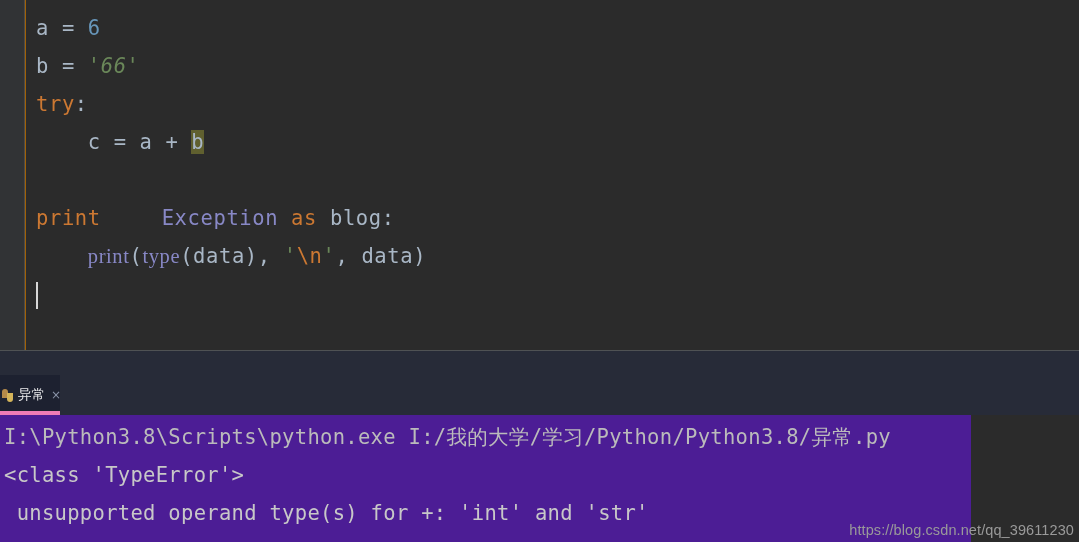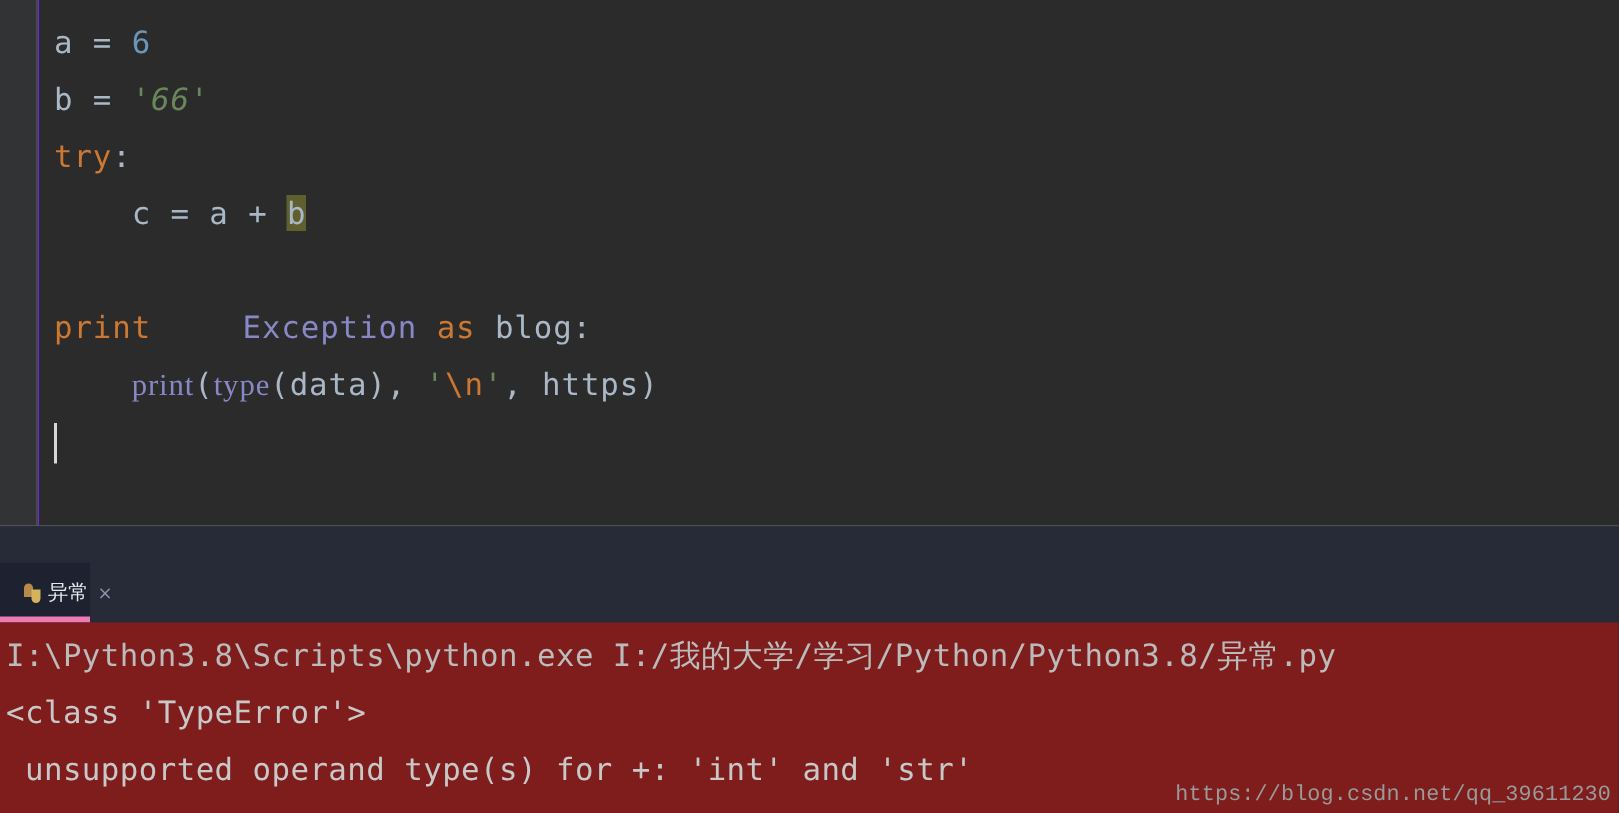--- a/index.html
+++ b/index.html
@@ -21,21 +21,21 @@
     height: 542px;
     background: #2b2b2b;
   }
 
   
   .editor-pane {
     position: absolute;
     left: 0; top: 0;
     width: 866px;
     height: 350px;
-    background: #6d28d9;
+    background: #a16207;
     overflow: hidden;
   }
   .gutter {
     position: absolute;
     left: 0; top: 0;
     width: 25px;
     height: 350px;
     background: #313335;
     border-right: 1px solid #4b4b4b;
     box-sizing: border-box;
@@ -107,21 +107,21 @@
   }
   .run-tab {
     position: absolute;
     left: 0; top: 24px;
     width: 60px;
     height: 40px;
     background: #1d2130;
     box-sizing: border-box;
     display: flex;
     align-items: center;
-    padding-left: 16px;
+    padding-left: 2px;
   }
   .run-tab-underline {
     position: absolute;
     left: 0; top: 60px;
     width: 60px;
     height: 4px;
     background: #ef7bb6;
   }
   .py-icon {
     width: 13px;
@@ -147,63 +147,63 @@
     margin-left: 6px;
     font-family: "DejaVu Sans", "Liberation Sans", sans-serif;
     font-size: 12px;
     color: #8a93a8;
     line-height: 1;
   }
 
   .console-body {
     position: absolute;
     left: 0; top: 64px;
-    width: 1079px;
+    width: 971px;
     height: 127px;
-    background: #7f1d1d;
+    background: #4c1d95;
     padding: 3px 0 0 4px;
     box-sizing: border-box;
     overflow: hidden;
   }
   .console-line {
     height: 38px;
     line-height: 38px;
     font-size: 20.5px;
     letter-spacing: 0.3px;
     color: #bbbbbb;
     white-space: pre;
   }
   .console-line.err { color: #c8c8c8; }
 
   .watermark {
     position: absolute;
     right: 5px;
     bottom: 4px;
-    font-family: Liberation Mono, monospace;
+    font-family: Liberation Sans, sans-serif;
     font-size: 14.5px;
     color: #9a9a9a;
     letter-spacing: 0.1px;
     white-space: nowrap;
   }
 </style>
 </head>
 <body>
 
 <div class="ide">
 
   <div class="editor-pane">
     <div class="gutter"></div>
     <div class="code-area" id="code-area">
         <div class="code-line"><span class="tok-var">a</span><span class="tok-op"> = </span><span class="tok-num">6</span></div>
         <div class="code-line"><span class="tok-var">b</span><span class="tok-op"> = </span><span class="tok-str">'66'</span></div>
         <div class="code-line"><span class="tok-kw">try</span><span class="tok-op">:</span></div>
         <div class="code-line"><span class="tok-var">    c = a + </span><span class="tok-hl">b</span></div>
         <div class="code-line">&nbsp;</div>
         <div class="code-line"><span class="tok-kw">print</span><span class="tok-op"> </span><span class="tok-class">Exception</span><span class="tok-op"> </span><span class="tok-kw">as</span><span class="tok-var"> blog:</span></div>
-        <div class="code-line"><span class="tok-op">    </span><span class="tok-builtin">print</span><span class="tok-op">(</span><span class="tok-builtin">type</span><span class="tok-op">(data), </span><span class="tok-str">'</span><span class="tok-esc">\n</span><span class="tok-str">'</span><span class="tok-op">, https)</span></div>
+        <div class="code-line"><span class="tok-op">    </span><span class="tok-builtin">print</span><span class="tok-op">(</span><span class="tok-builtin">type</span><span class="tok-op">(data), </span><span class="tok-str">'</span><span class="tok-esc">\n</span><span class="tok-str">'</span><span class="tok-op">, data)</span></div>
         <div class="code-line caret-line">&nbsp;<span class="caret"></span></div>
       </div>
   </div>
 
   <div class="pane-divider"></div>
 
   <div class="tool-window">
 
     <div class="tab-strip">
       <div class="run-tab">

